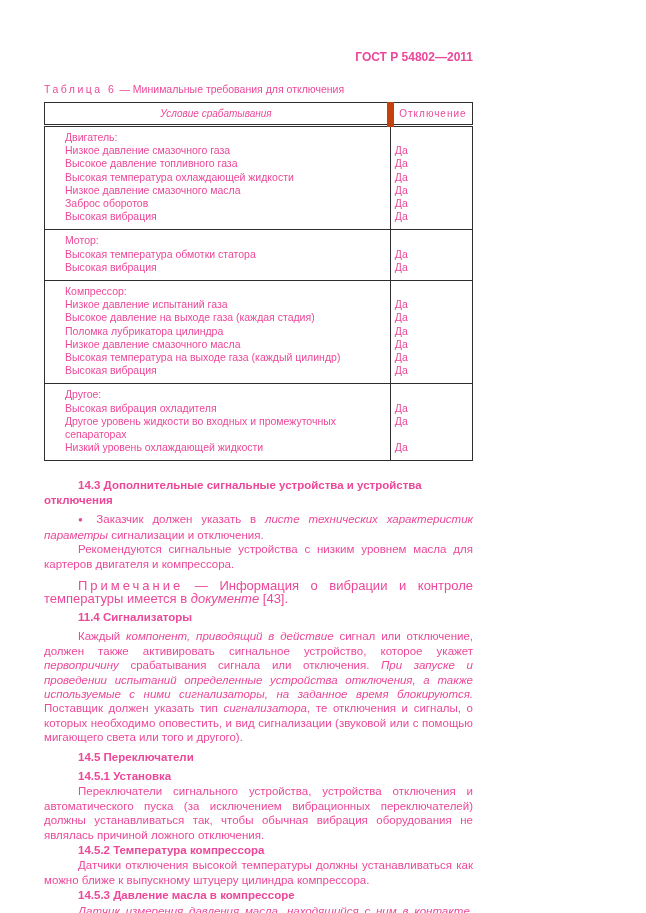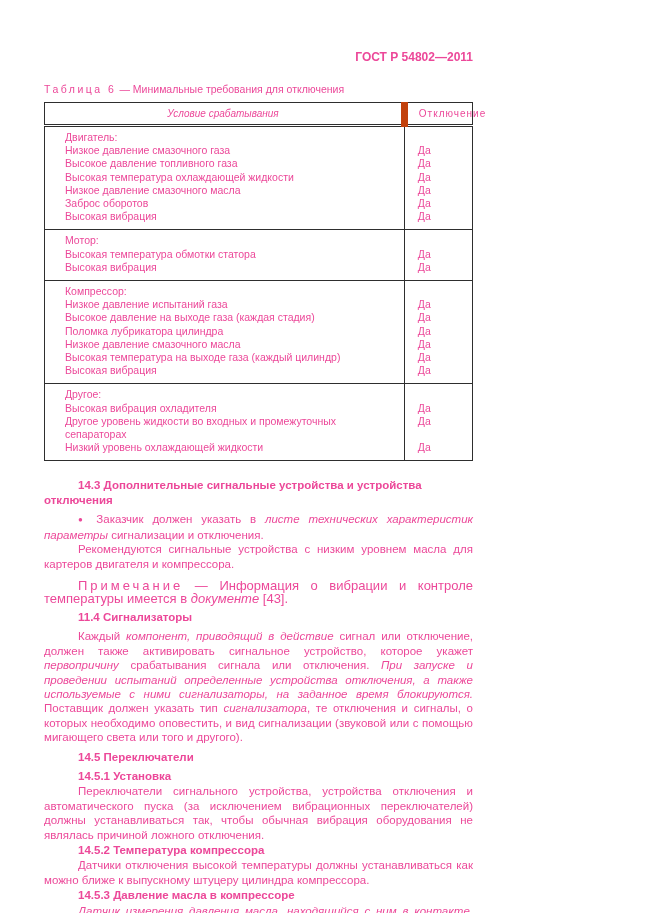--- a/index.html
+++ b/index.html
@@ -32,34 +32,34 @@
     width: 100%;
     border-collapse: collapse;
     margin-top: 6px;
     border: 1px solid #2e2e2e;
     font-size: 10.5px;
     table-layout: fixed;
   }
   table.req th {
     font-weight: normal;
     font-size: 10px;
-    padding: 5px 11px;
+    padding: 5px 4px;
     text-align: center;
   }
   th.c1 { font-style: italic; width: 78%; }
   th.c2 { letter-spacing: 1px; border-left: 7px solid #c2410c; }
   thead tr { border-bottom: 3px double #2e2e2e; }
   tbody { border-top: 1px solid #2e2e2e; }
   tbody.first { border-top: none; }
   table.req td {
     padding: 0 4px 0 20px;
     line-height: 13.2px;
     vertical-align: top;
   }
-  table.req td.c2 { border-left: 1px solid #2e2e2e; padding-left: 13px; }
+  table.req td.c2 { border-left: 1px solid #2e2e2e; padding-left: 4px; }
   tbody tr:first-child td { padding-top: 4px; }
   tbody tr:last-child td { padding-bottom: 6px; }
 
   #sections {
     margin-top: 17px;
     font-size: 11.5px;
     line-height: 14.4px;
     text-align: justify;
   }
   #sections .h {

